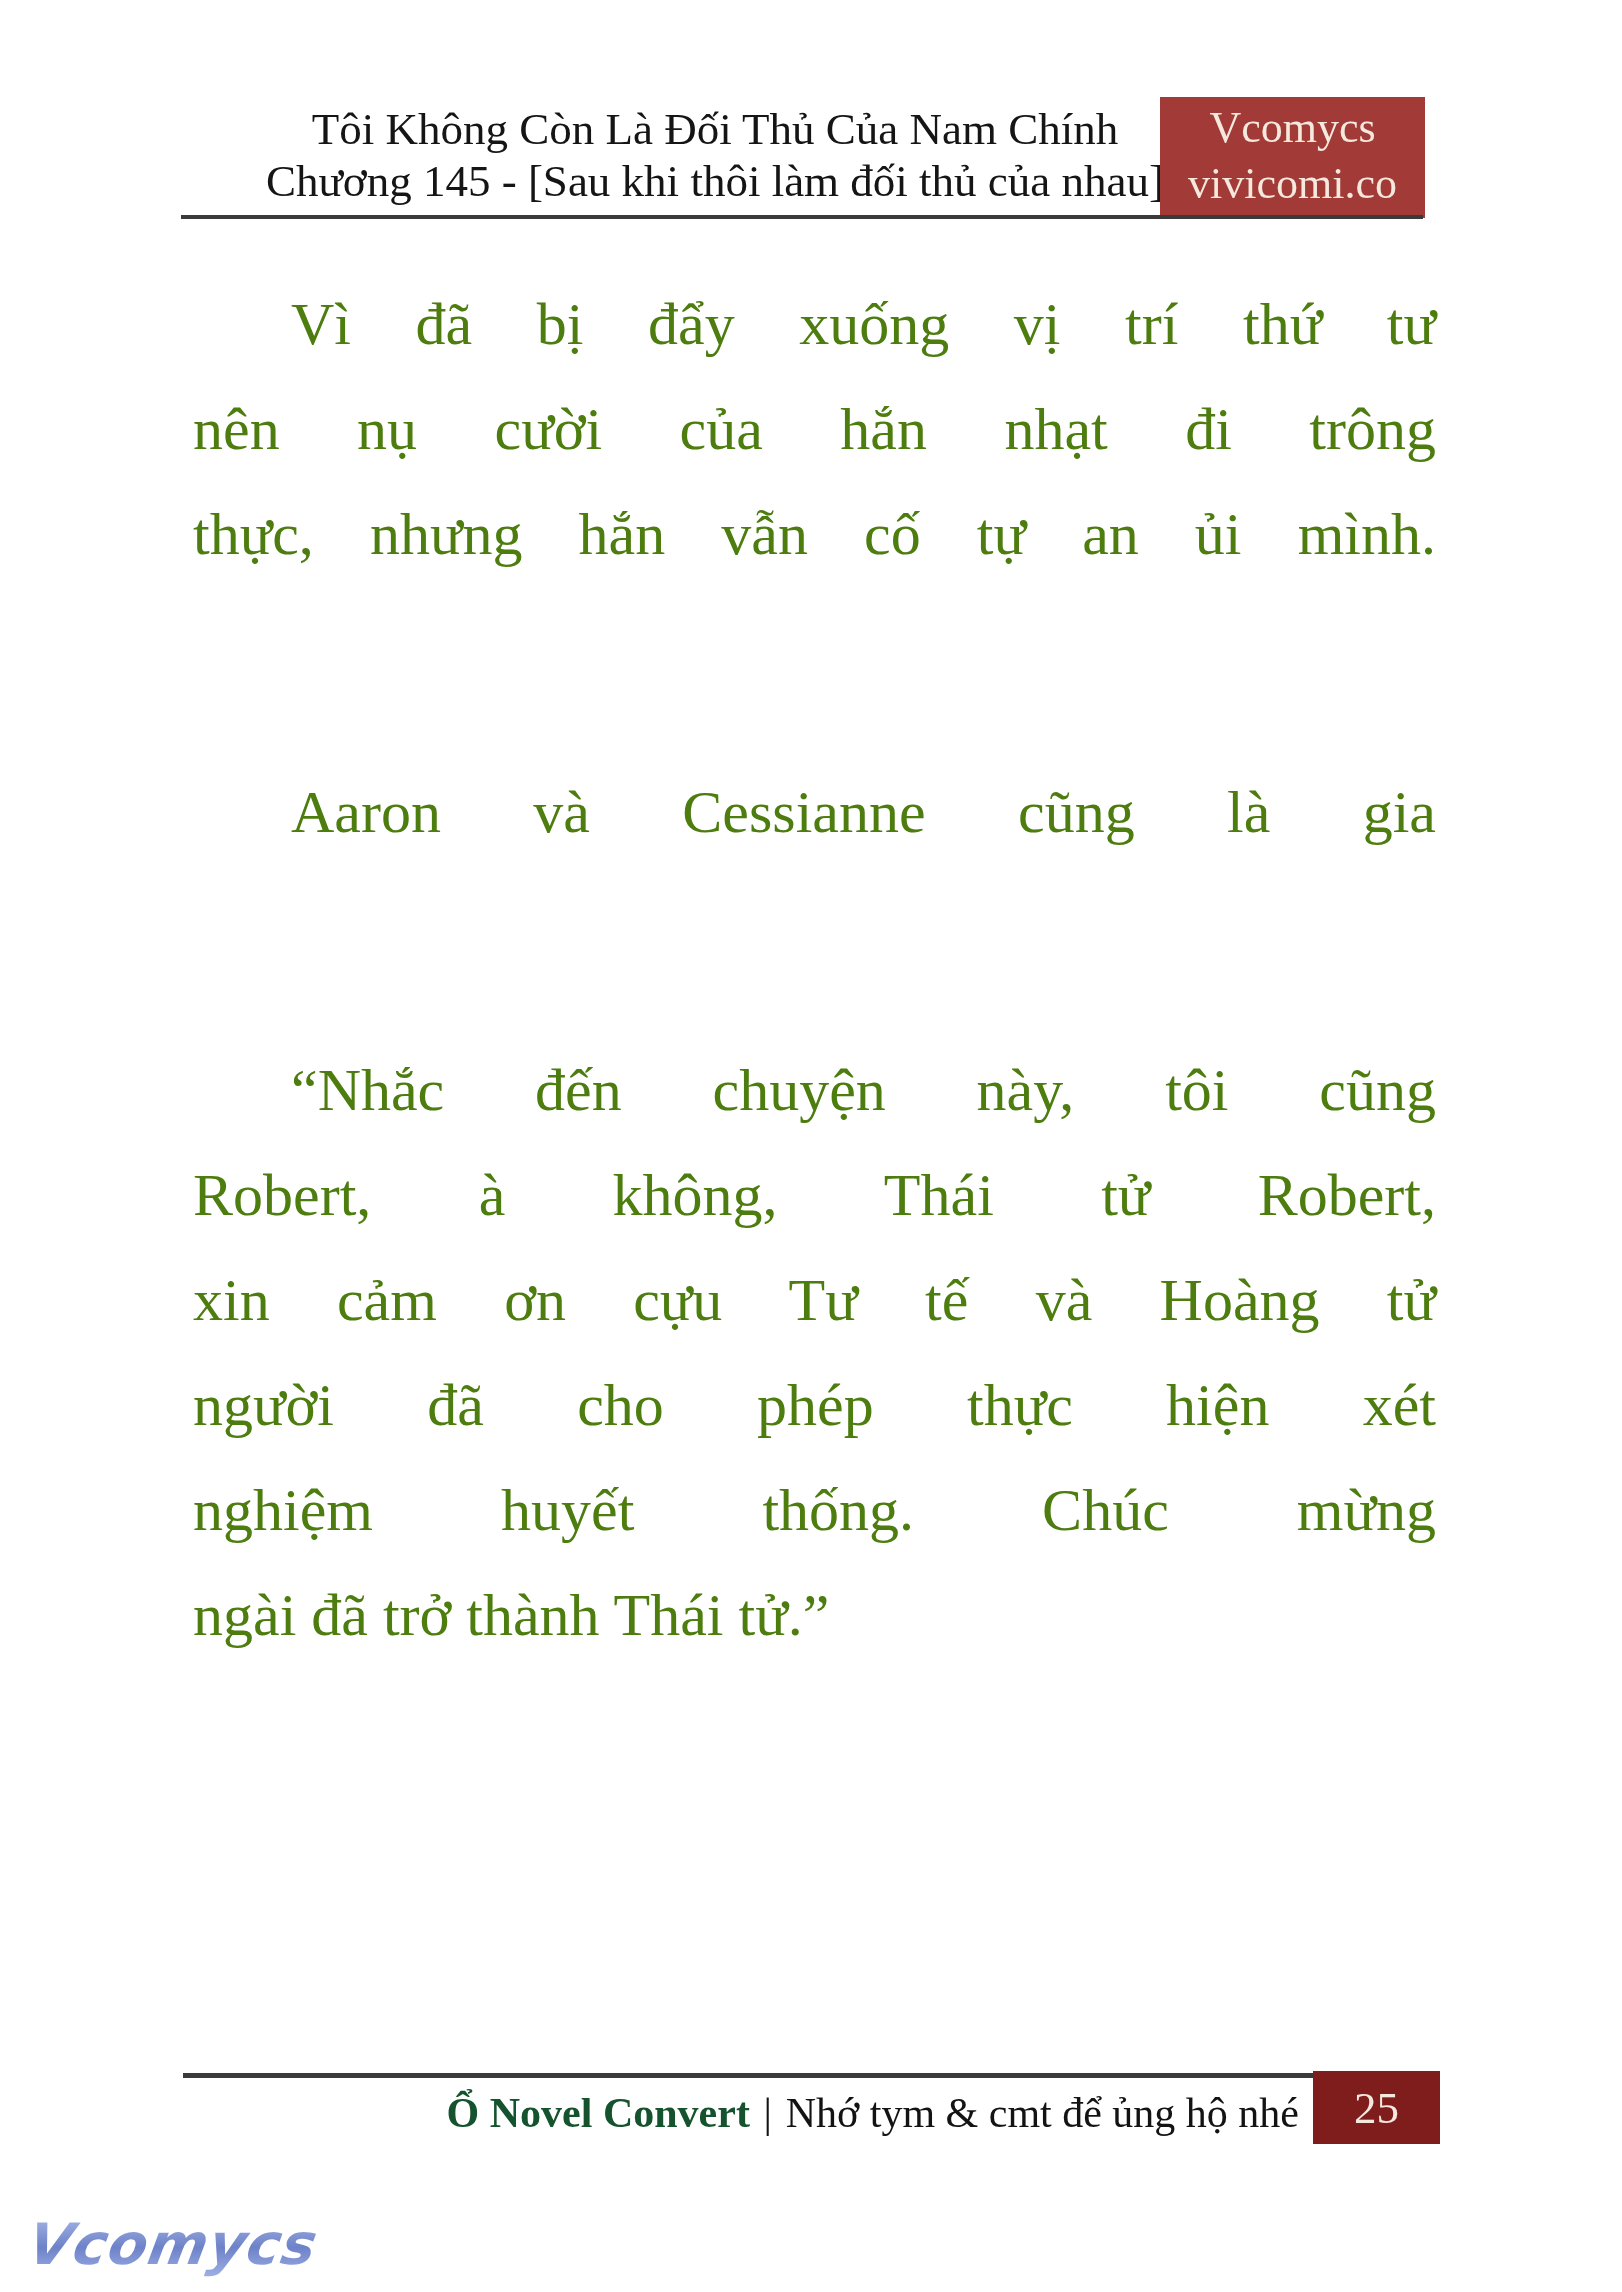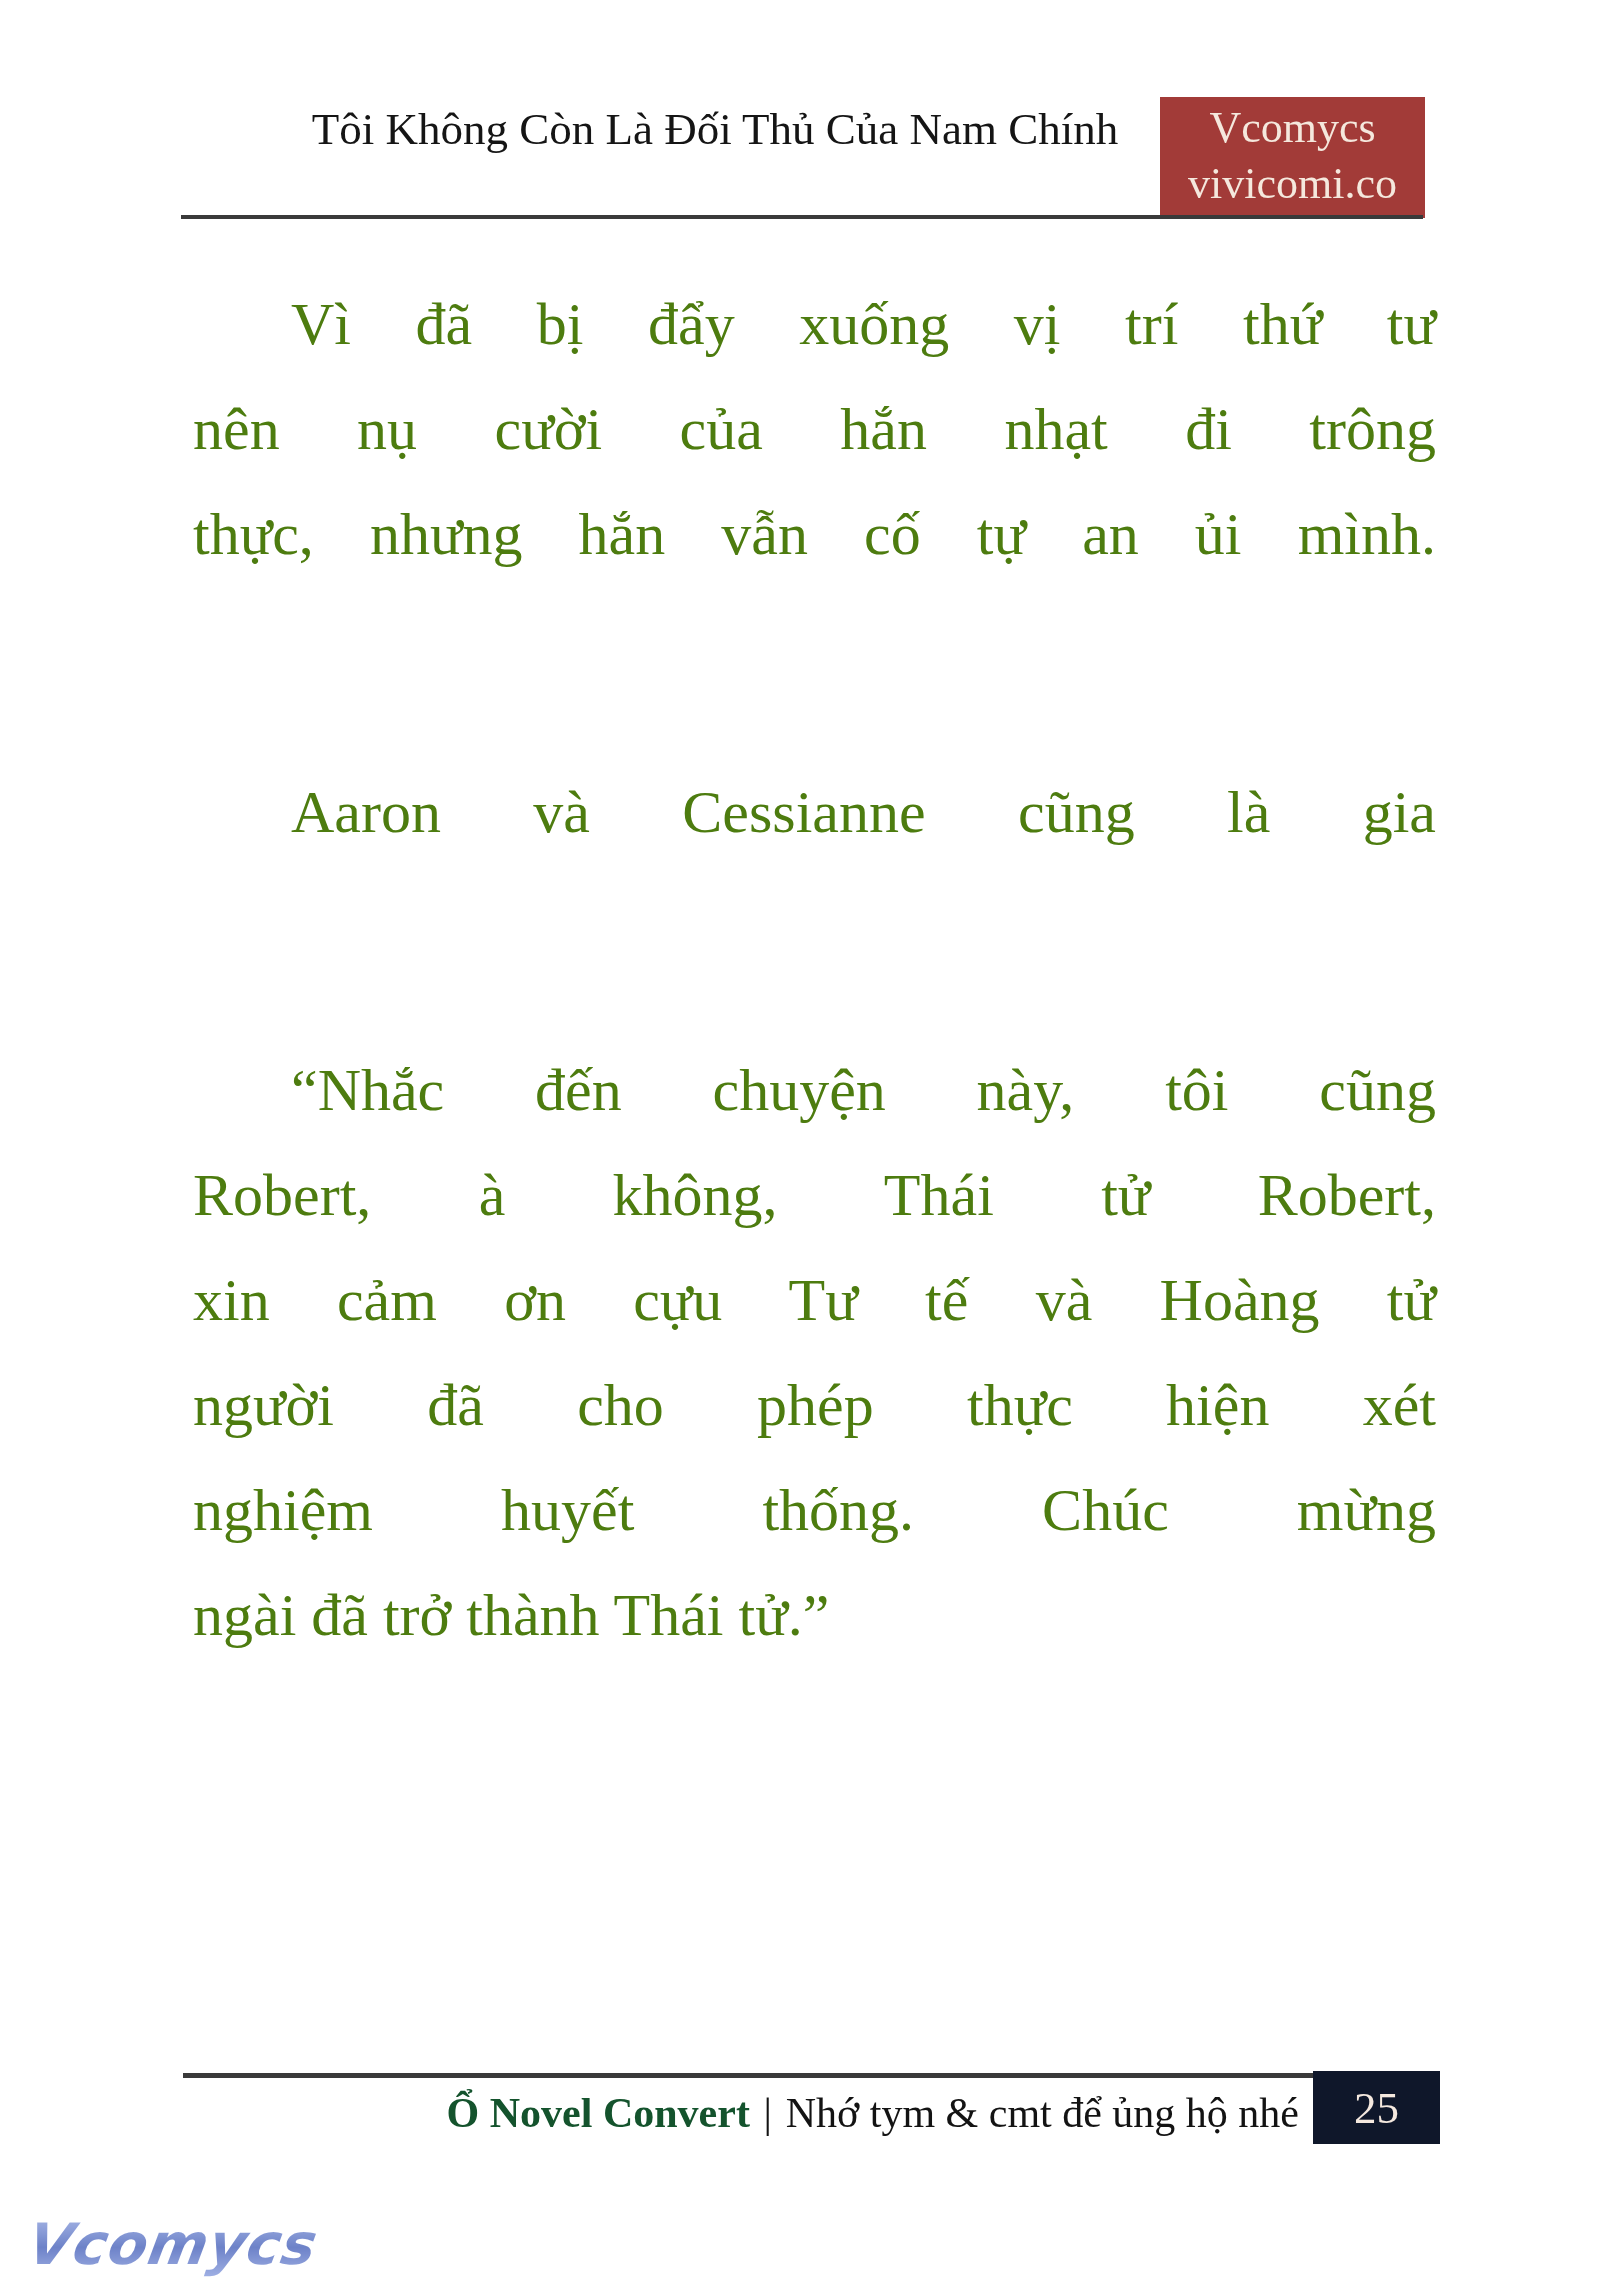--- a/index.html
+++ b/index.html
@@ -47,21 +47,21 @@
   }
   .footer-credit {
     position:absolute; top:2084px; right:323px;
     font-size:42px; line-height:59px; color:#131313;
     white-space:nowrap;
   }
   .credit-brand { color:#14532d; font-weight:bold; }
   .credit-sep { padding:0 13.7px; font-weight:normal; }
   .page-badge {
     position:absolute; left:1313px; top:2071px; width:127px; height:73px;
-    background:#0f172a; color:#f5e9df;
+    background:#7f1d1d; color:#f5e9df;
     display:flex; align-items:center; justify-content:center;
     font-size:45px;
   }
 
   
   .watermark {
     position:absolute; left:29px; top:2200px; width:255px; height:88px;
     display:flex; align-items:center;
   }
   .watermark span {
@@ -73,20 +73,21 @@
     -webkit-background-clip:text; background-clip:text; color:transparent;
   }
 </style>
 </head>
 <body>
 
 <div class="page">
 
   <div class="header-text">
     <div>Tôi Không Còn Là Đối Thủ Của Nam Chính</div>
+    <div>Chương 145 - [Sau khi thôi làm đối thủ của nhau]</div>
   </div>
 
   <div class="brand-box">
     <div>Vcomycs</div>
     <div>vivicomi.co</div>
   </div>
 
   <div class="header-rule"></div>
 
   <div class="bodytext">

